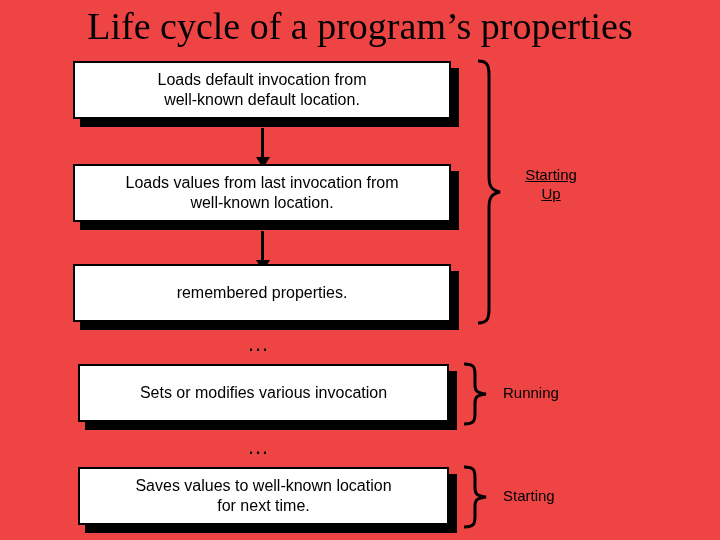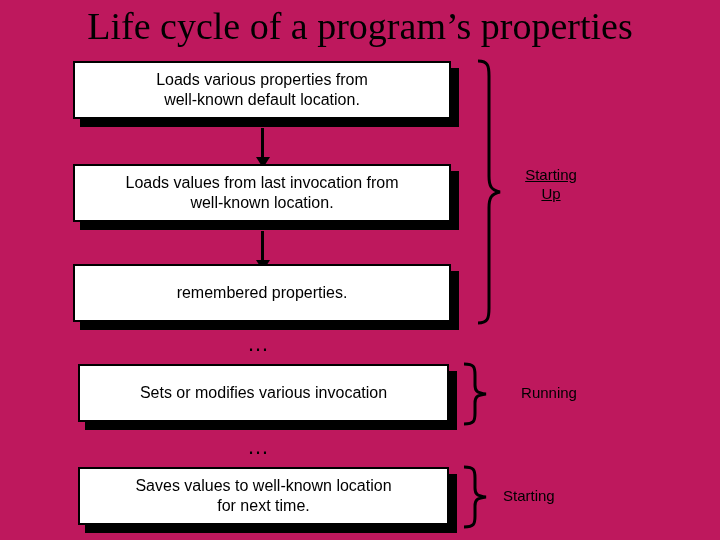--- a/index.html
+++ b/index.html
@@ -5,21 +5,21 @@
 <style>
   html, body {
     margin: 0;
     padding: 0;
     background: #ffffff;
   }
   #slide {
     position: relative;
     width: 720px;
     height: 540px;
-    background: #be185d;
+    background: #ef4444;
     overflow: hidden;
     font-family: "Liberation Sans", sans-serif;
   }
 
   
   #slide-title {
     position: absolute;
     left: 0;
     top: 4px;
     width: 720px;
@@ -110,21 +110,21 @@
 </head>
 <body>
 
 <div id="slide">
 
   <div id="slide-title">Life cycle of a program’s properties</div>
 
   <div class="box-shadow" style="left:80px; top:118px; width:378px; height:9px;"></div>
   <div class="box-shadow" style="left:450px; top:68px; width:9px; height:59px;"></div>
   <div class="box" style="left:73px; top:61px; width:378px; height:58px;">
-    <span class="box-line">Loads various properties from</span>
+    <span class="box-line">Loads default invocation from</span>
     <span class="box-line">well-known default location.</span>
   </div>
 
   <div class="arrow" style="left:256px; top:128px; height:40px;">
     <div class="shaft" style="height:29px;"></div>
     <div class="head" style="top:29px;"></div>
   </div>
 
   <div class="box-shadow" style="left:80px; top:221px; width:378px; height:9px;"></div>
   <div class="box-shadow" style="left:450px; top:171px; width:9px; height:59px;"></div>
@@ -158,21 +158,21 @@
   <div class="box-shadow" style="left:85px; top:421px; width:371px; height:9px;"></div>
   <div class="box-shadow" style="left:448px; top:371px; width:9px; height:59px;"></div>
   <div class="box" style="left:78px; top:364px; width:371px; height:58px;">
     <span class="box-line">Sets or modifies various invocation</span>
   </div>
 
   <svg class="brace" style="left:462px; top:361px;" width="32" height="66" viewBox="0 0 32 66">
     <path d="M2 3 C 12 3, 13 6, 13 14 L 13 24 C 13 30, 15 32, 24 33
              C 15 34, 13 36, 13 42 L 13 52 C 13 60, 12 63, 2 63" fill="none" stroke="#000000" stroke-width="3"></path>
   </svg>
-  <div class="brace-label" style="left:503px; top:383px; width:92px; text-align:center;">
+  <div class="brace-label" style="left:503px; top:383px; width:92px; text-align:left;">
     <span>Running</span>
   </div>
 
   <div class="ellipsis" style="left:247px; top:436px;">…</div>
 
   <div class="box-shadow" style="left:85px; top:524px; width:371px; height:9px;"></div>
   <div class="box-shadow" style="left:448px; top:474px; width:9px; height:59px;"></div>
   <div class="box" style="left:78px; top:467px; width:371px; height:58px;">
     <span class="box-line">Saves values to well-known location</span>
     <span class="box-line">for next time.</span>

